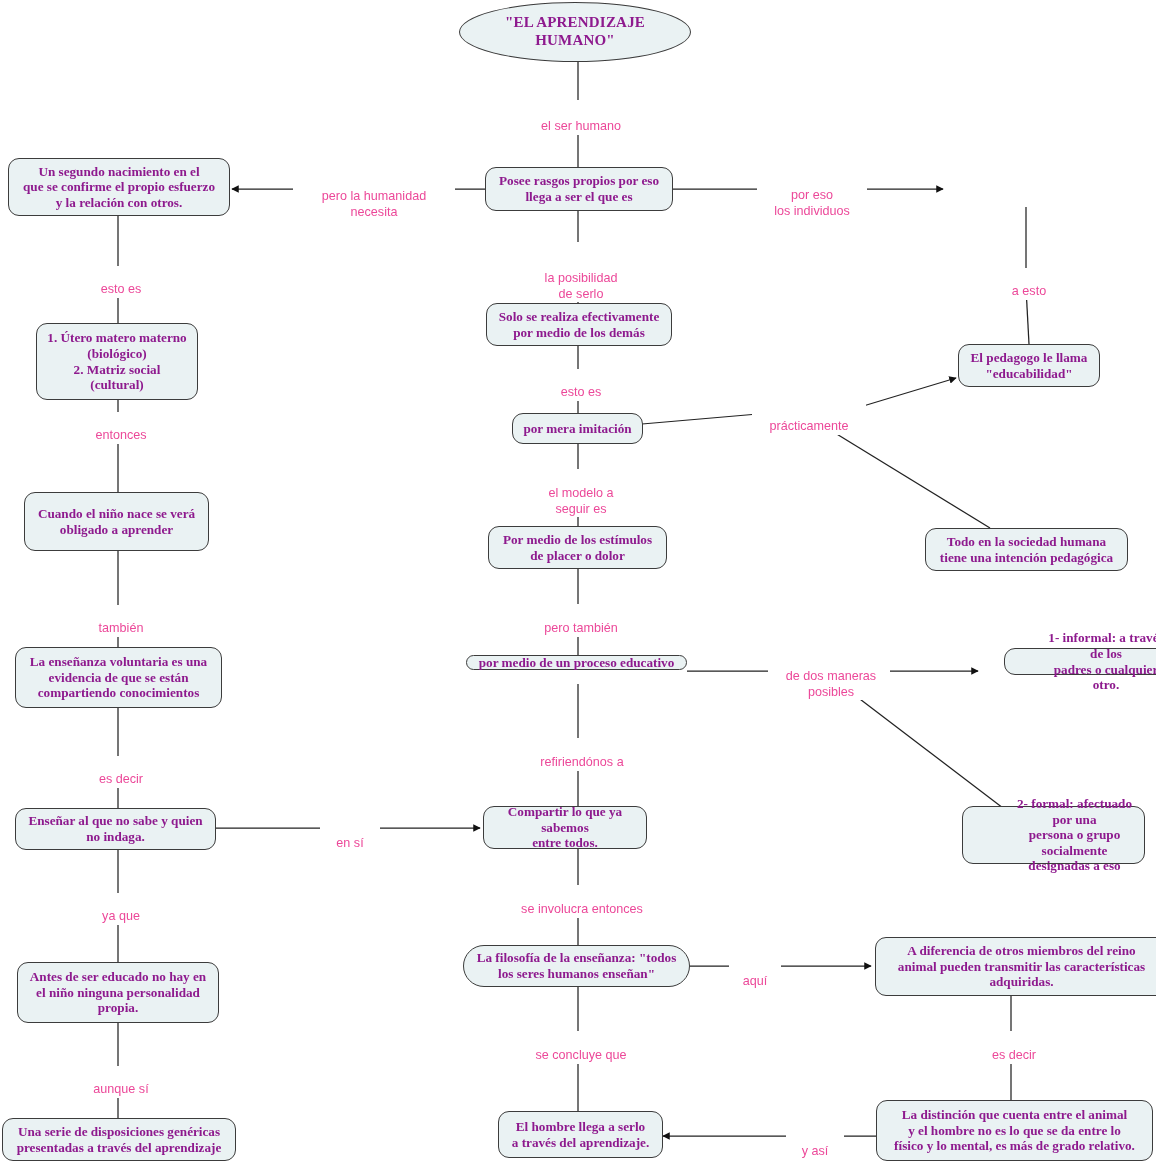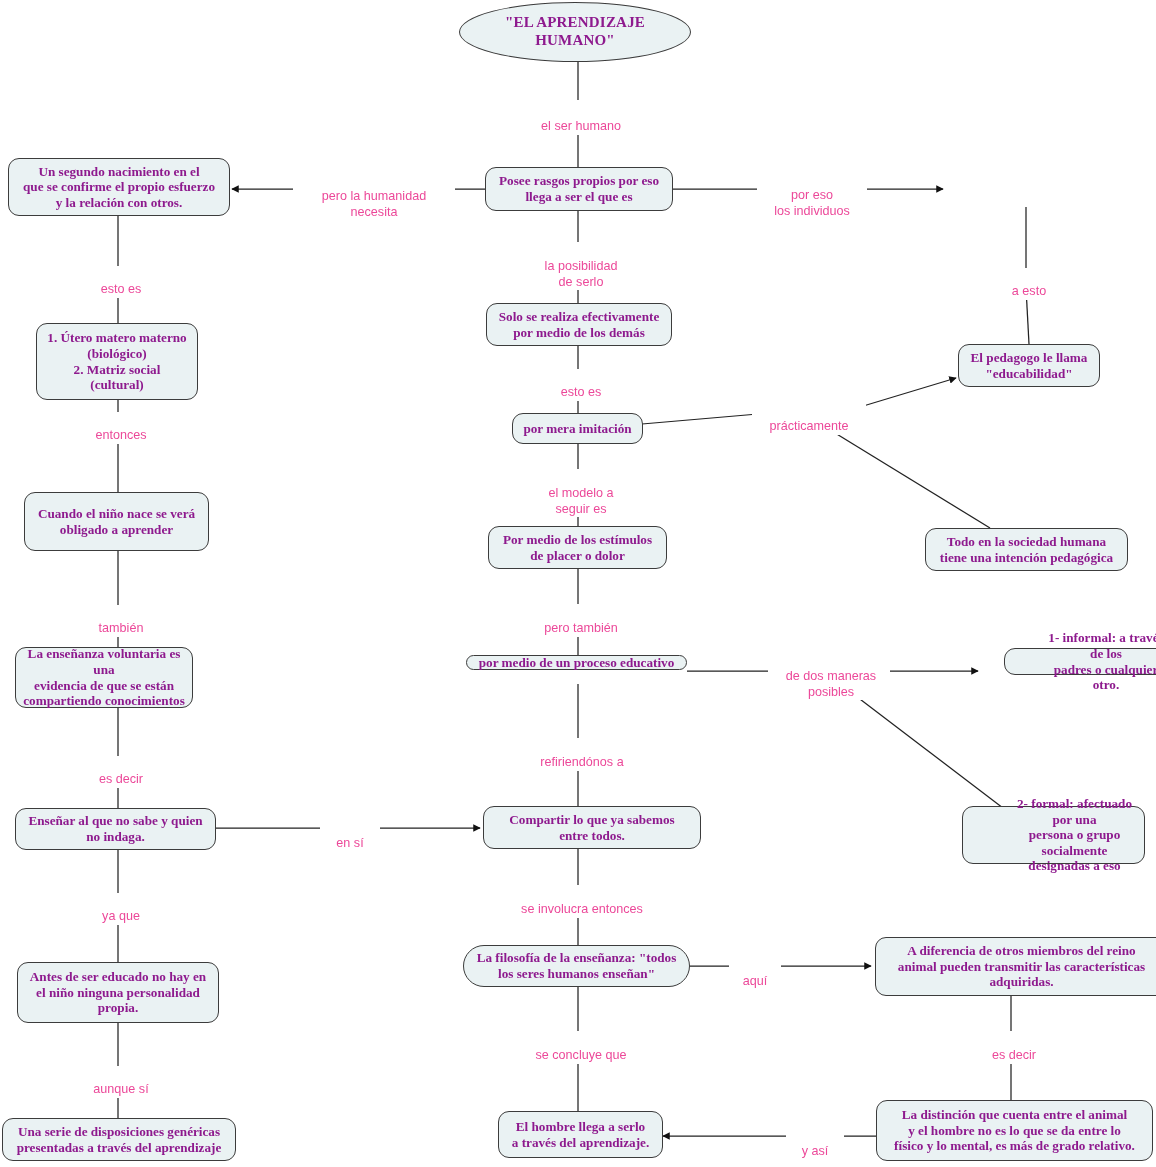--- a/index.html
+++ b/index.html
@@ -200,41 +200,41 @@
   <div class="node" style="left:488px; top:526px; width:179px; height:43px;">
     <span class="node-text">Por medio de los estímulos
 de placer o dolor</span>
   </div>
 
   <div class="node" style="left:925px; top:528px; width:203px; height:43px;">
     <span class="node-text">Todo en la sociedad humana
 tiene una intención pedagógica</span>
   </div>
 
-  <div class="node" style="left:15px; top:647px; width:178px; height:61px;justify-content:center;">
+  <div class="node" style="left:15px; top:647px; width:207px; height:61px;justify-content:center;">
     <span class="node-text">La enseñanza voluntaria es una
 evidencia de que se están
 compartiendo conocimientos</span>
   </div>
 
   <div class="node" style="left:466px; top:655px; width:221px; height:15px;">
     <span class="node-text">por medio de un proceso educativo</span>
   </div>
 
   <div class="node" style="left:1004px; top:648px; width:170px; height:27px;padding-left:40px;">
     <span class="node-text">1- informal: a través de los
 padres o cualquier otro.</span>
   </div>
 
   <div class="node" style="left:15px; top:808px; width:201px; height:42px;">
     <span class="node-text">Enseñar al que no sabe y quien
 no indaga.</span>
   </div>
 
-  <div class="node" style="left:483px; top:806px; width:218px; height:43px;">
+  <div class="node" style="left:483px; top:806px; width:164px; height:43px;">
     <span class="node-text">Compartir lo que ya sabemos
 entre todos.</span>
   </div>
 
   <div class="node" style="left:962px; top:806px; width:183px; height:58px;padding-left:48px;">
     <span class="node-text">2- formal: afectuado por una
 persona o grupo socialmente
 designadas a eso</span>
   </div>
 
@@ -278,21 +278,21 @@
   <div class="edge-label" style="left:293px; top:174px; width:156px;">
     <span>pero la humanidad
 necesita</span>
   </div>
 
   <div class="edge-label" style="left:757px; top:173px; width:104px;">
     <span>por eso
 los individuos</span>
   </div>
 
-  <div class="edge-label" style="left:518px; top:244px; width:120px;">
+  <div class="edge-label" style="left:518px; top:256px; width:120px;">
     <span>la posibilidad
 de serlo</span>
   </div>
 
   <div class="edge-label" style="left:78px; top:267px; width:80px;">
     <span>esto es</span>
   </div>
 
   <div class="edge-label" style="left:988px; top:269px; width:76px;">
     <span>a esto</span>

